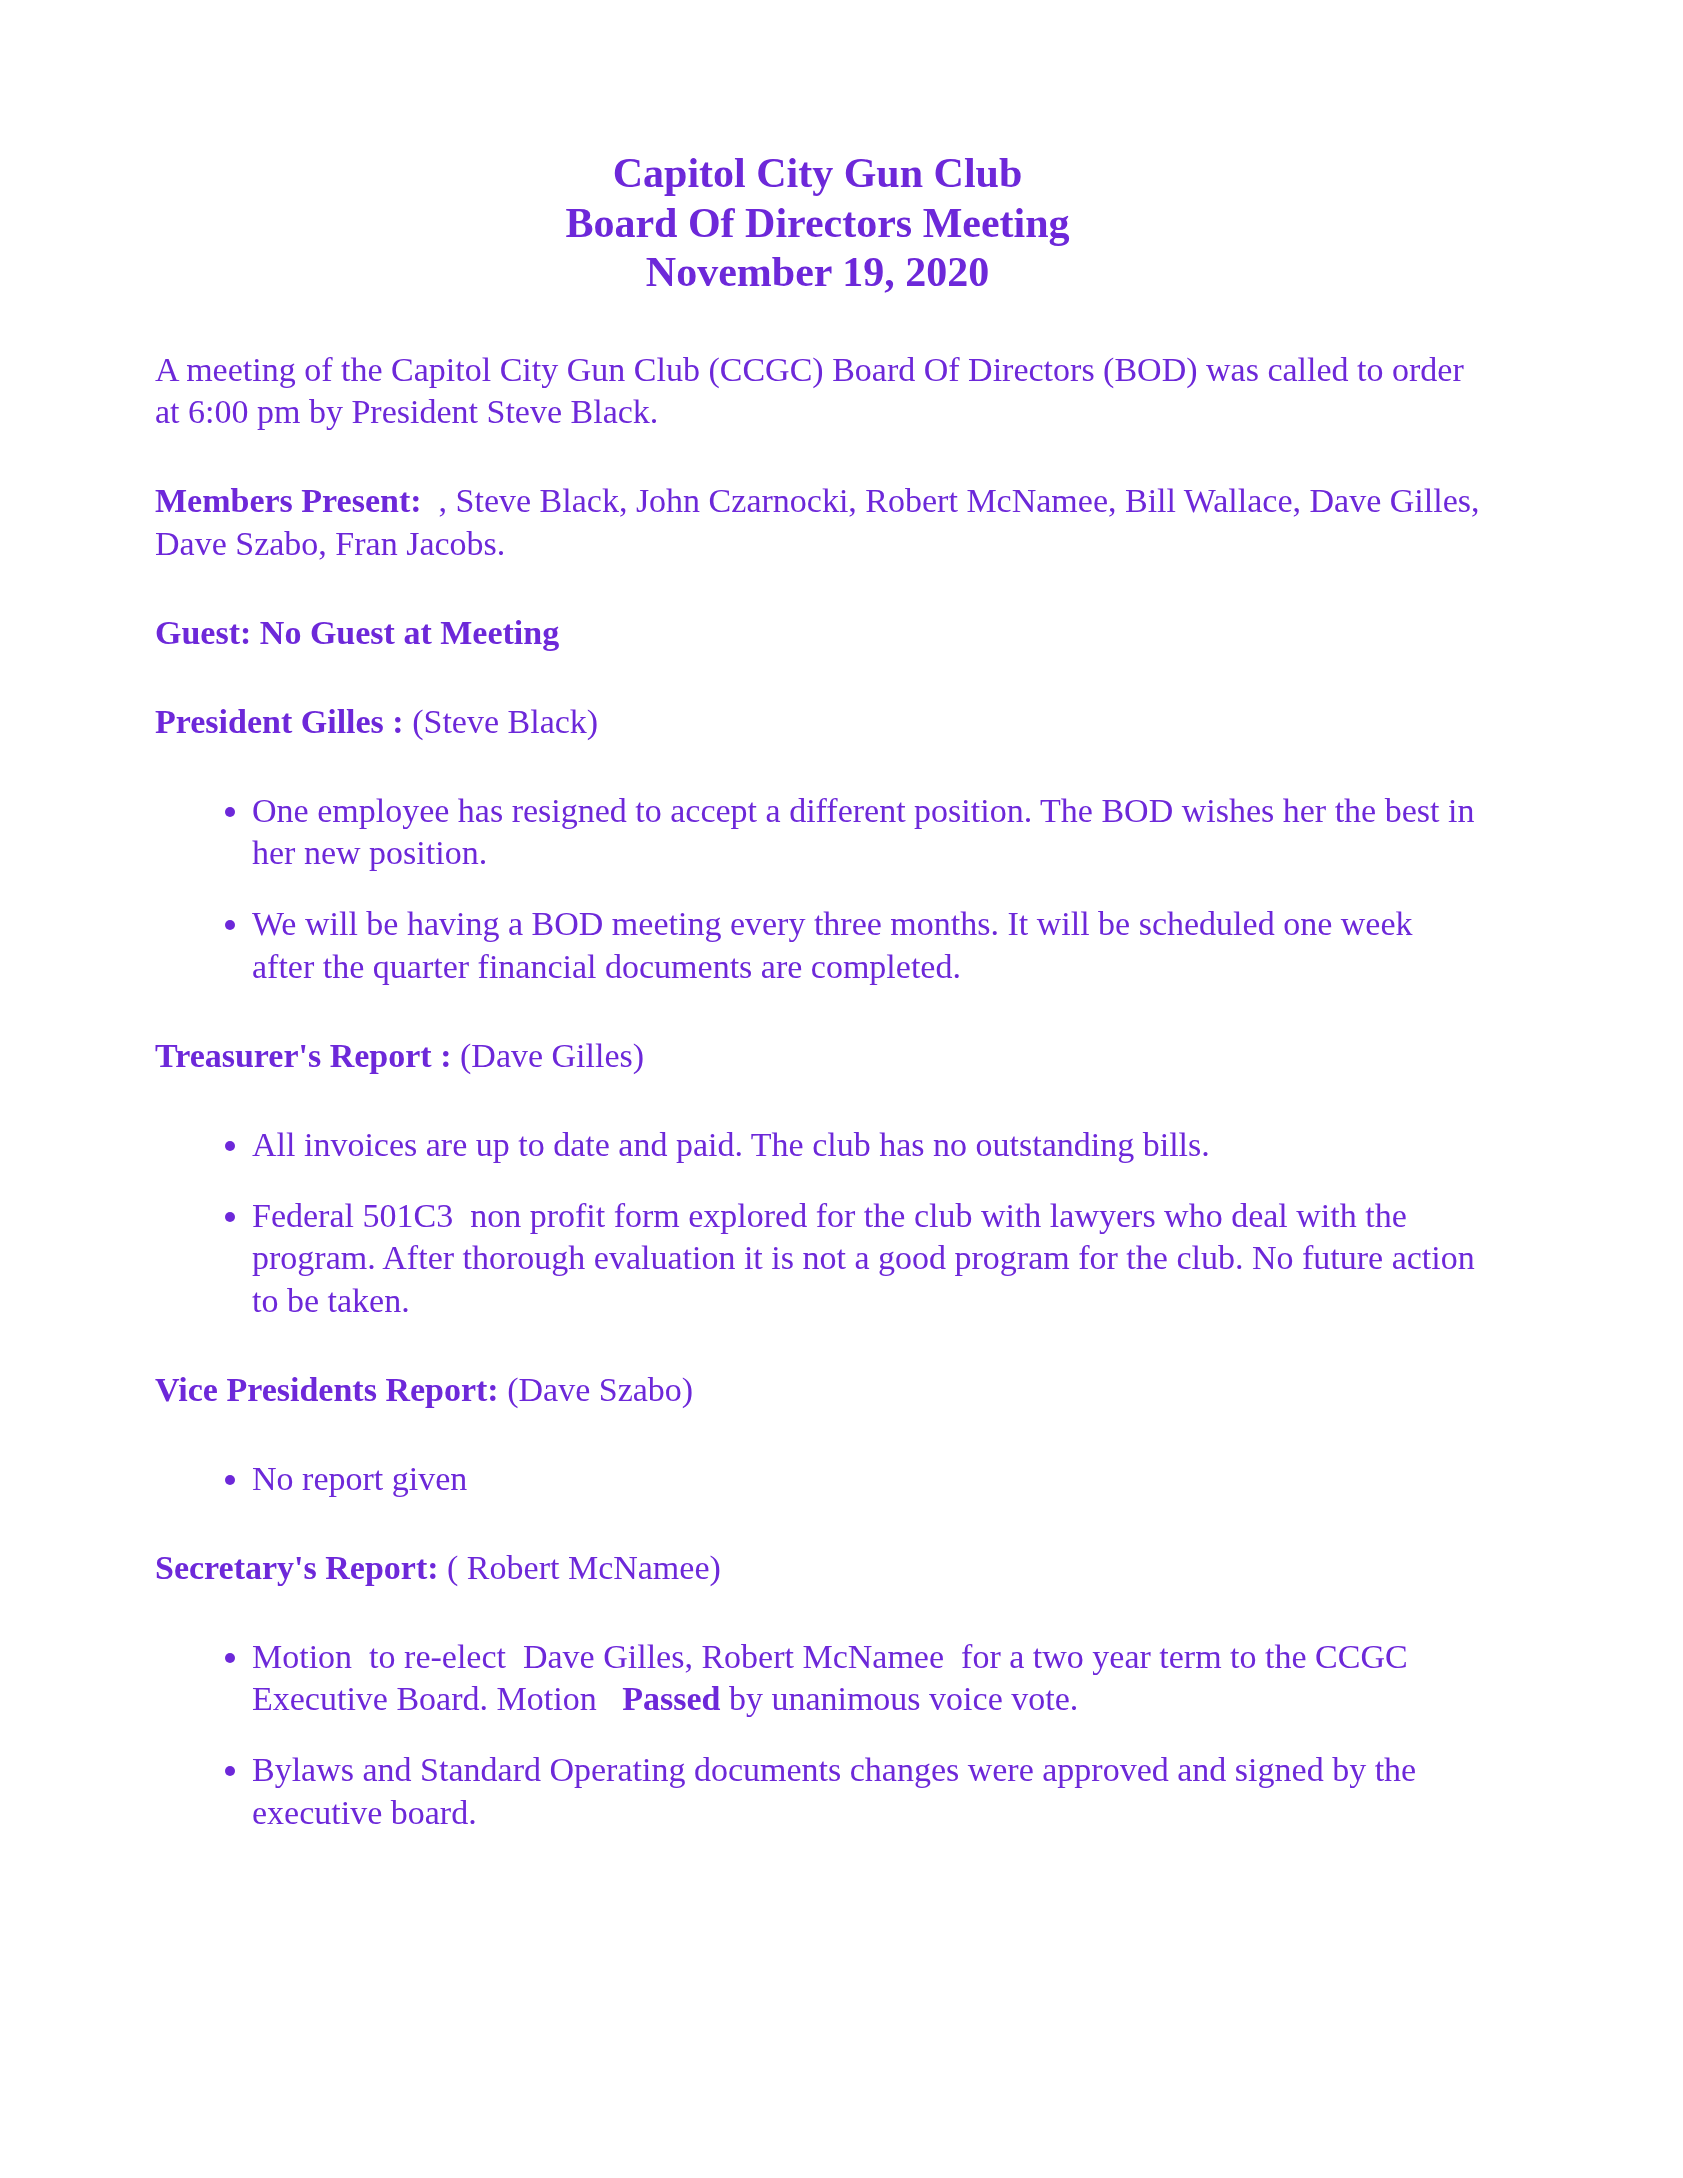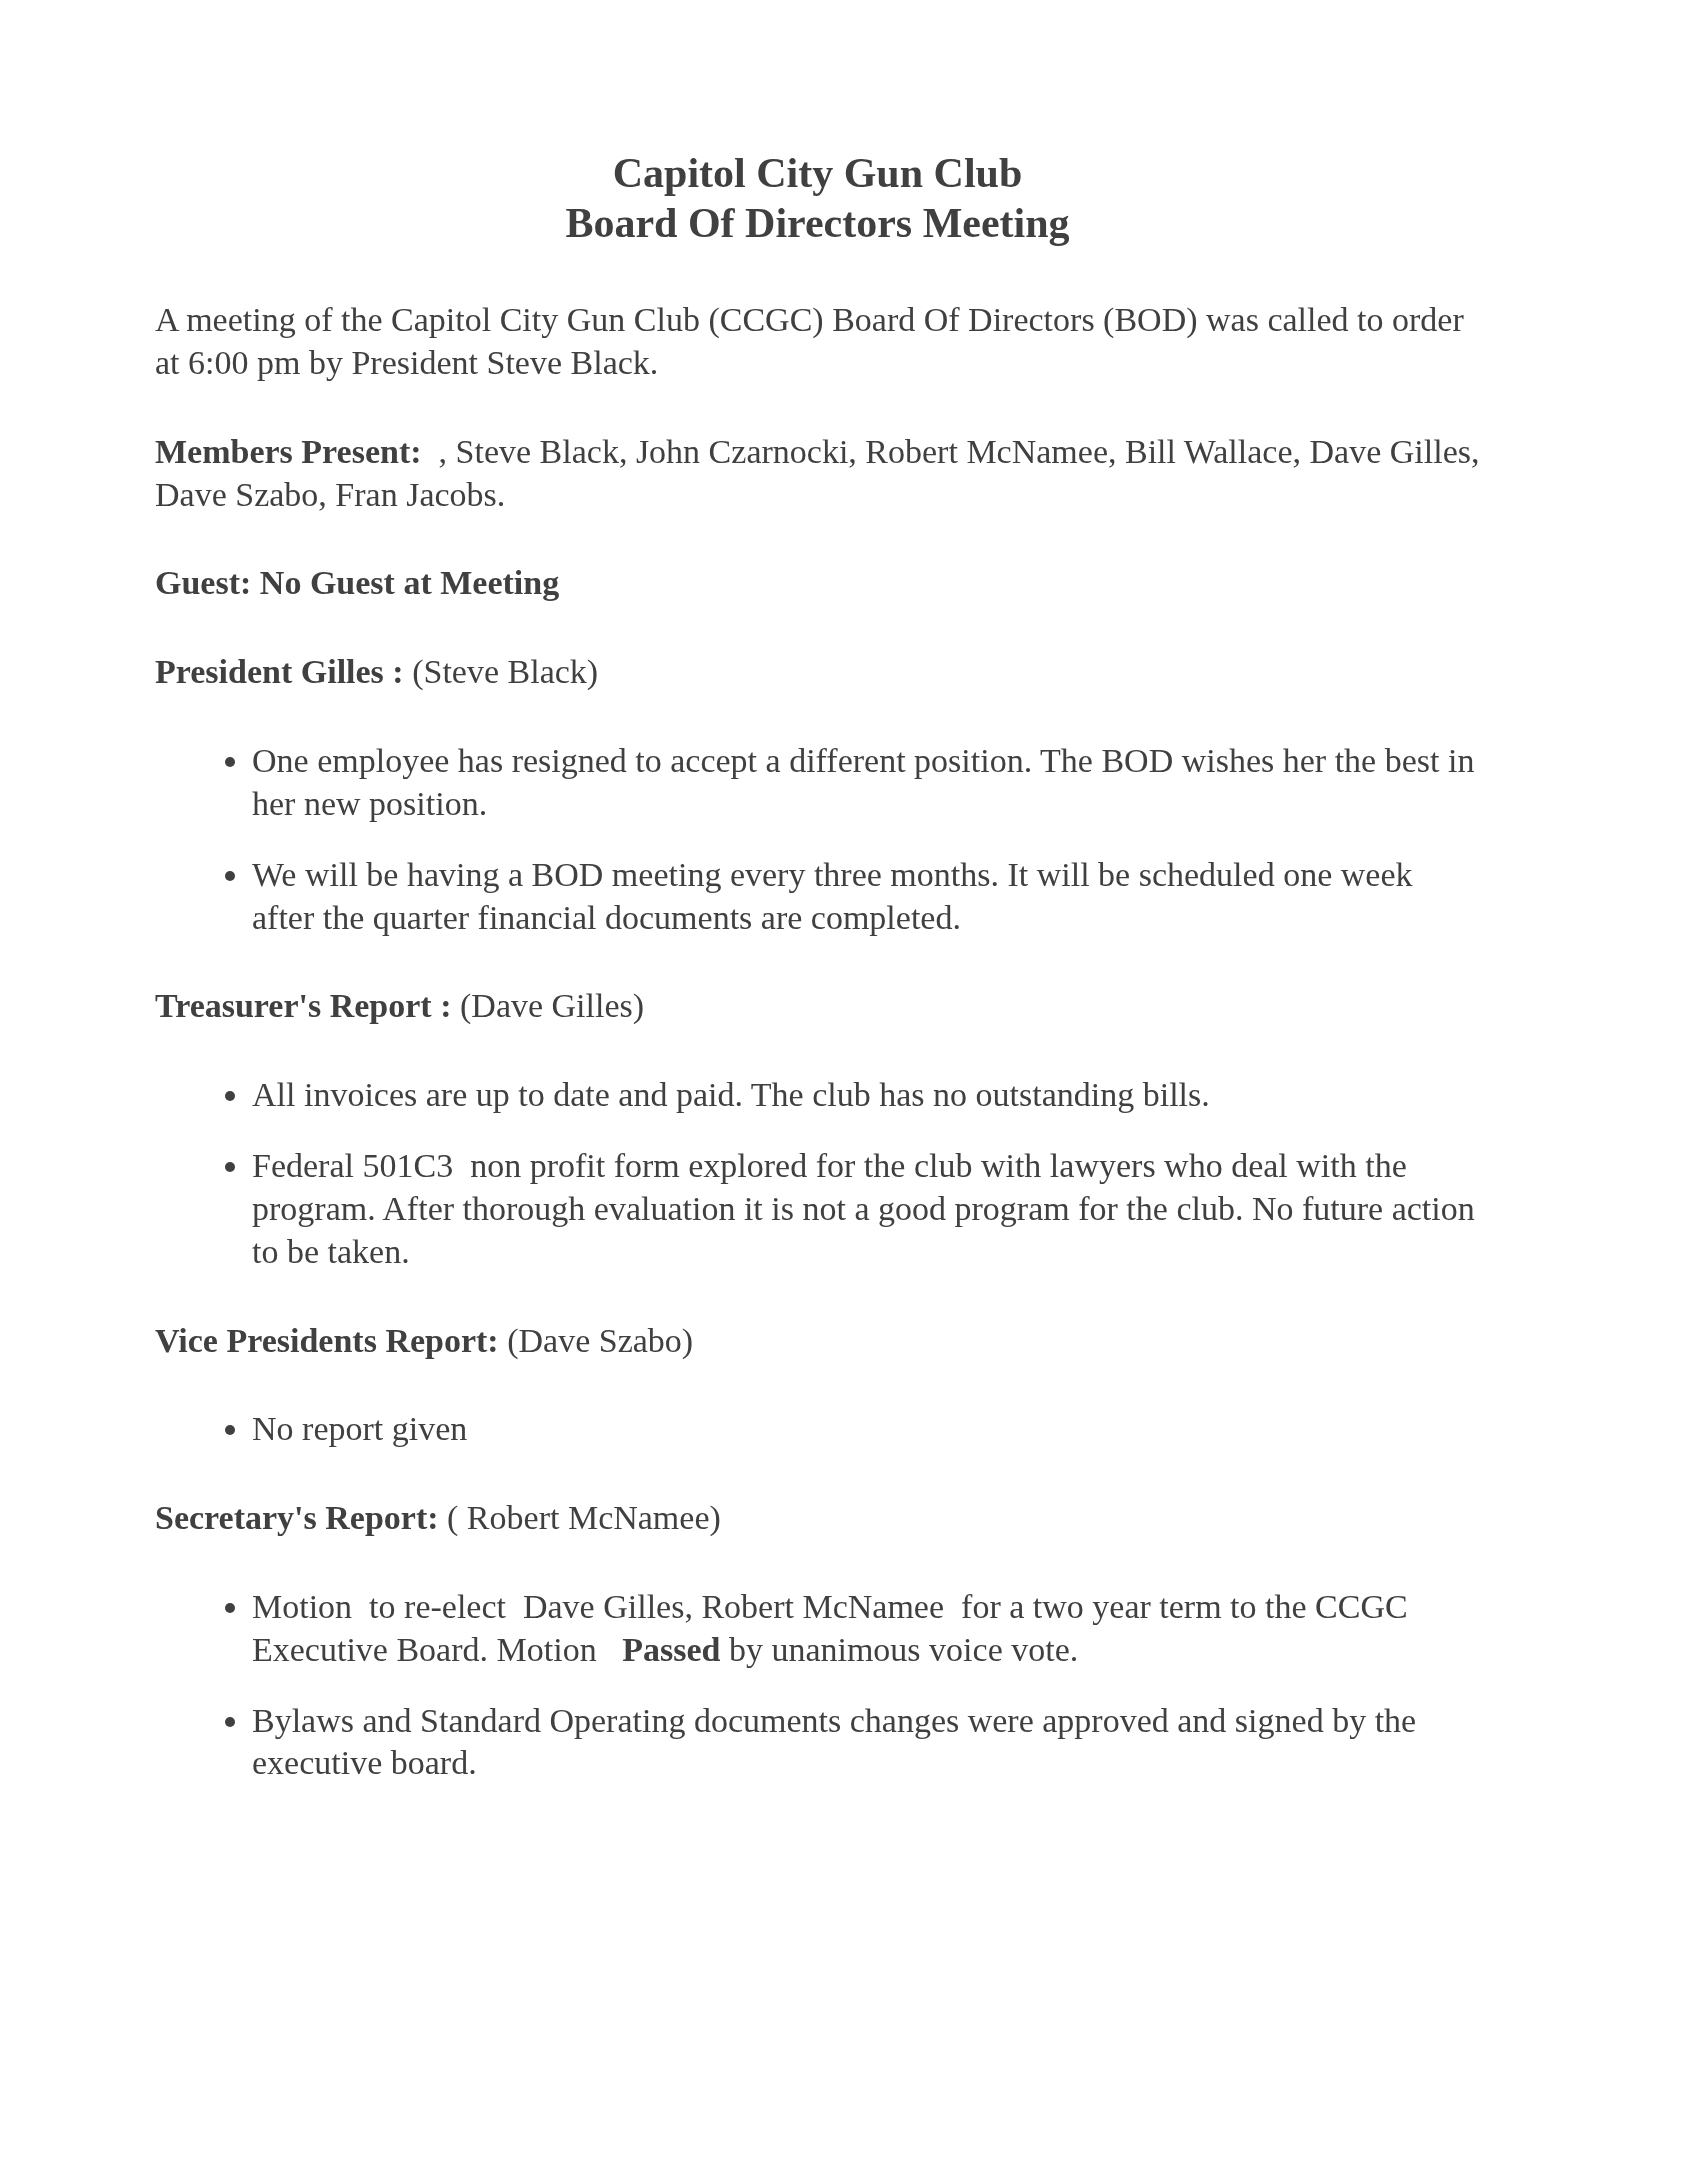--- a/index.html
+++ b/index.html
@@ -5,21 +5,21 @@
 <style>
   html,body{margin:0;padding:0;background:#ffffff;}
   .page{
     width:1683px;
     height:2178px;
     box-sizing:border-box;
     padding:149px 203px 0 155px;
     font-family:"Liberation Serif","DejaVu Serif",serif;
     font-size:34px;
     line-height:1.26;
-    color:#404040;
+    color:#6d28d9;
     background:#ffffff;
   }
   .doc-title{
     text-align:center;
     font-weight:bold;
     font-size:42px;
     line-height:1.18;
     margin:0 0 51px 0;
   }
   p{margin:0;white-space:pre-wrap;}
@@ -39,20 +39,21 @@
   li+li{margin-top:28px;}
 </style>
 </head>
 <body>
 
 <div class="page">
 
   <header class="doc-title">
     <div>Capitol City Gun Club</div>
     <div>Board Of Directors Meeting</div>
+    <div>November 19, 2020</div>
   </header>
 
   <p>A meeting of the Capitol City Gun Club (CCGC) Board Of Directors (BOD) was called to order at 6:00 pm by President Steve Black.</p>
 
   <p class="gap"><span class="hu">Members Present:</span><span>  , Steve Black, John Czarnocki, Robert McNamee, Bill Wallace, Dave Gilles, Dave Szabo, Fran Jacobs.</span></p>
 
 
   <p class="gap hu">Guest: No Guest at Meeting</p>
 
   <p class="gap"><span class="hu">President Gilles :</span><span> (Steve Black)</span></p>

